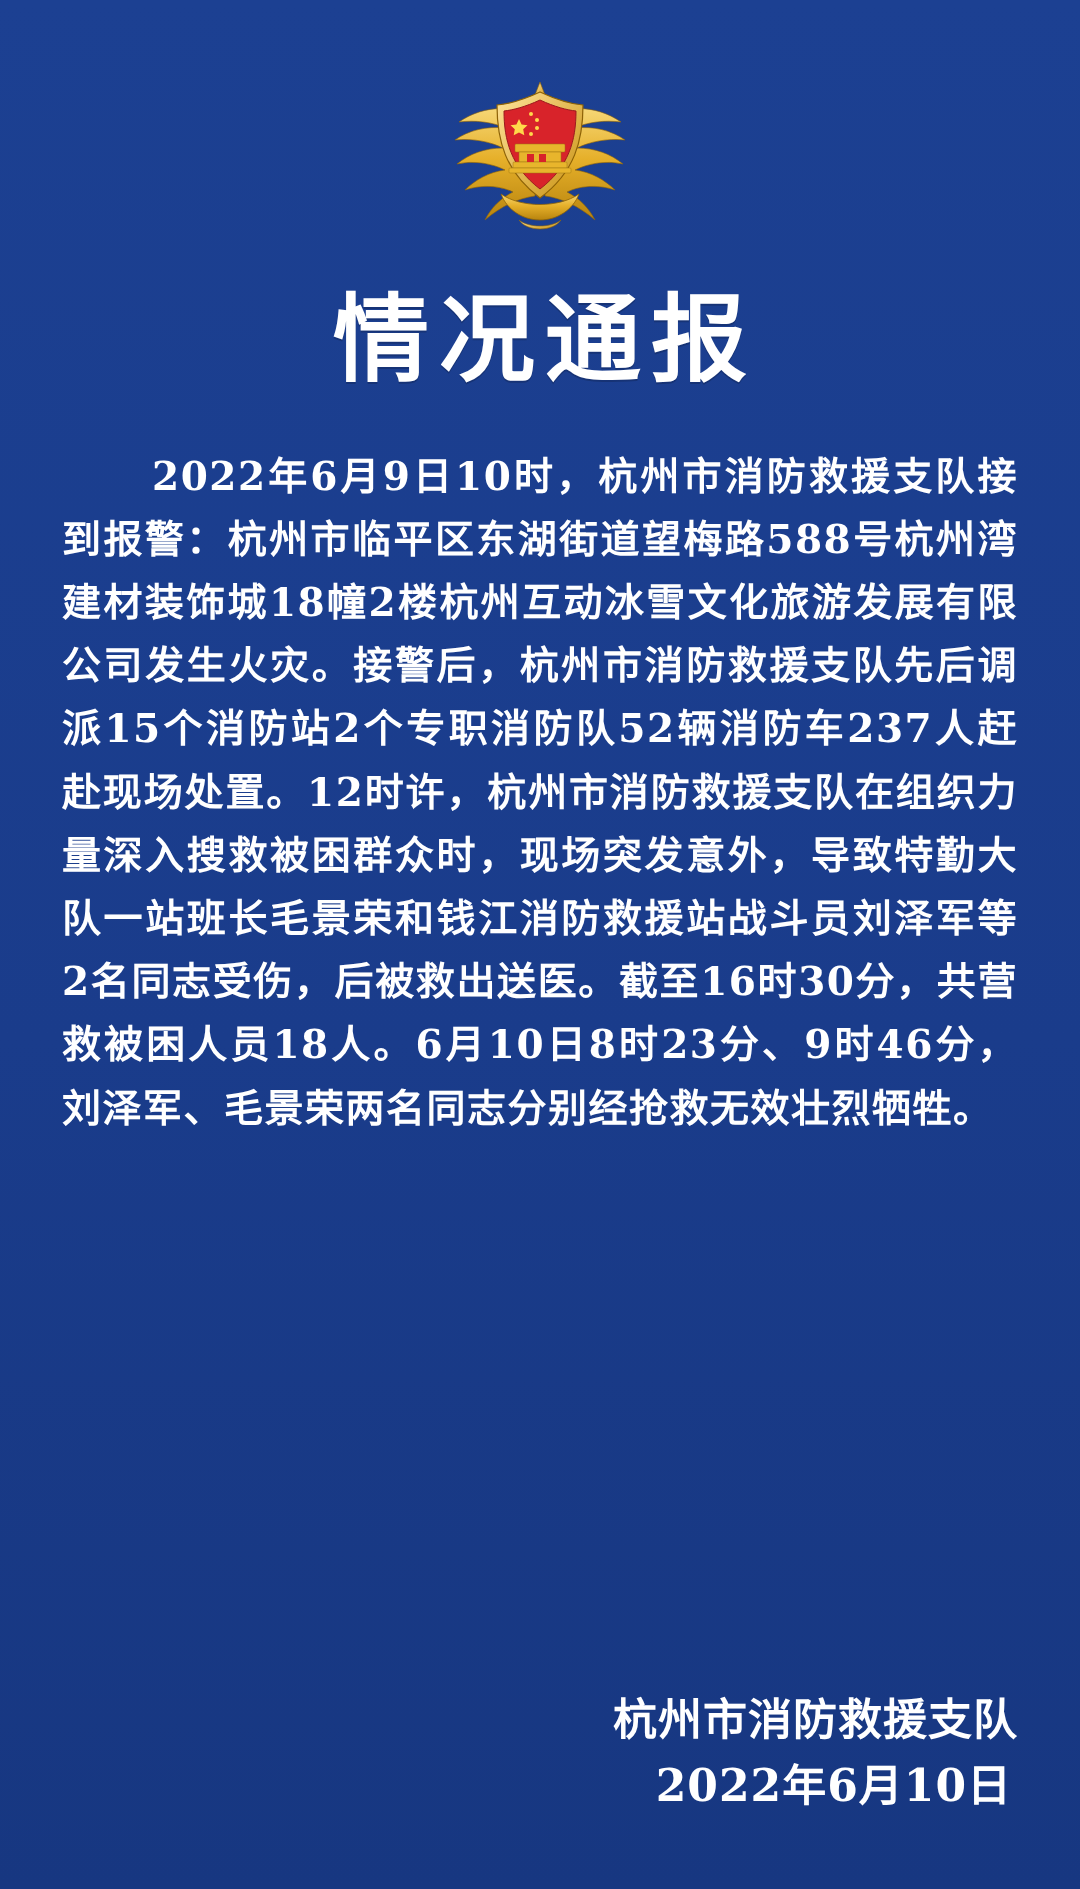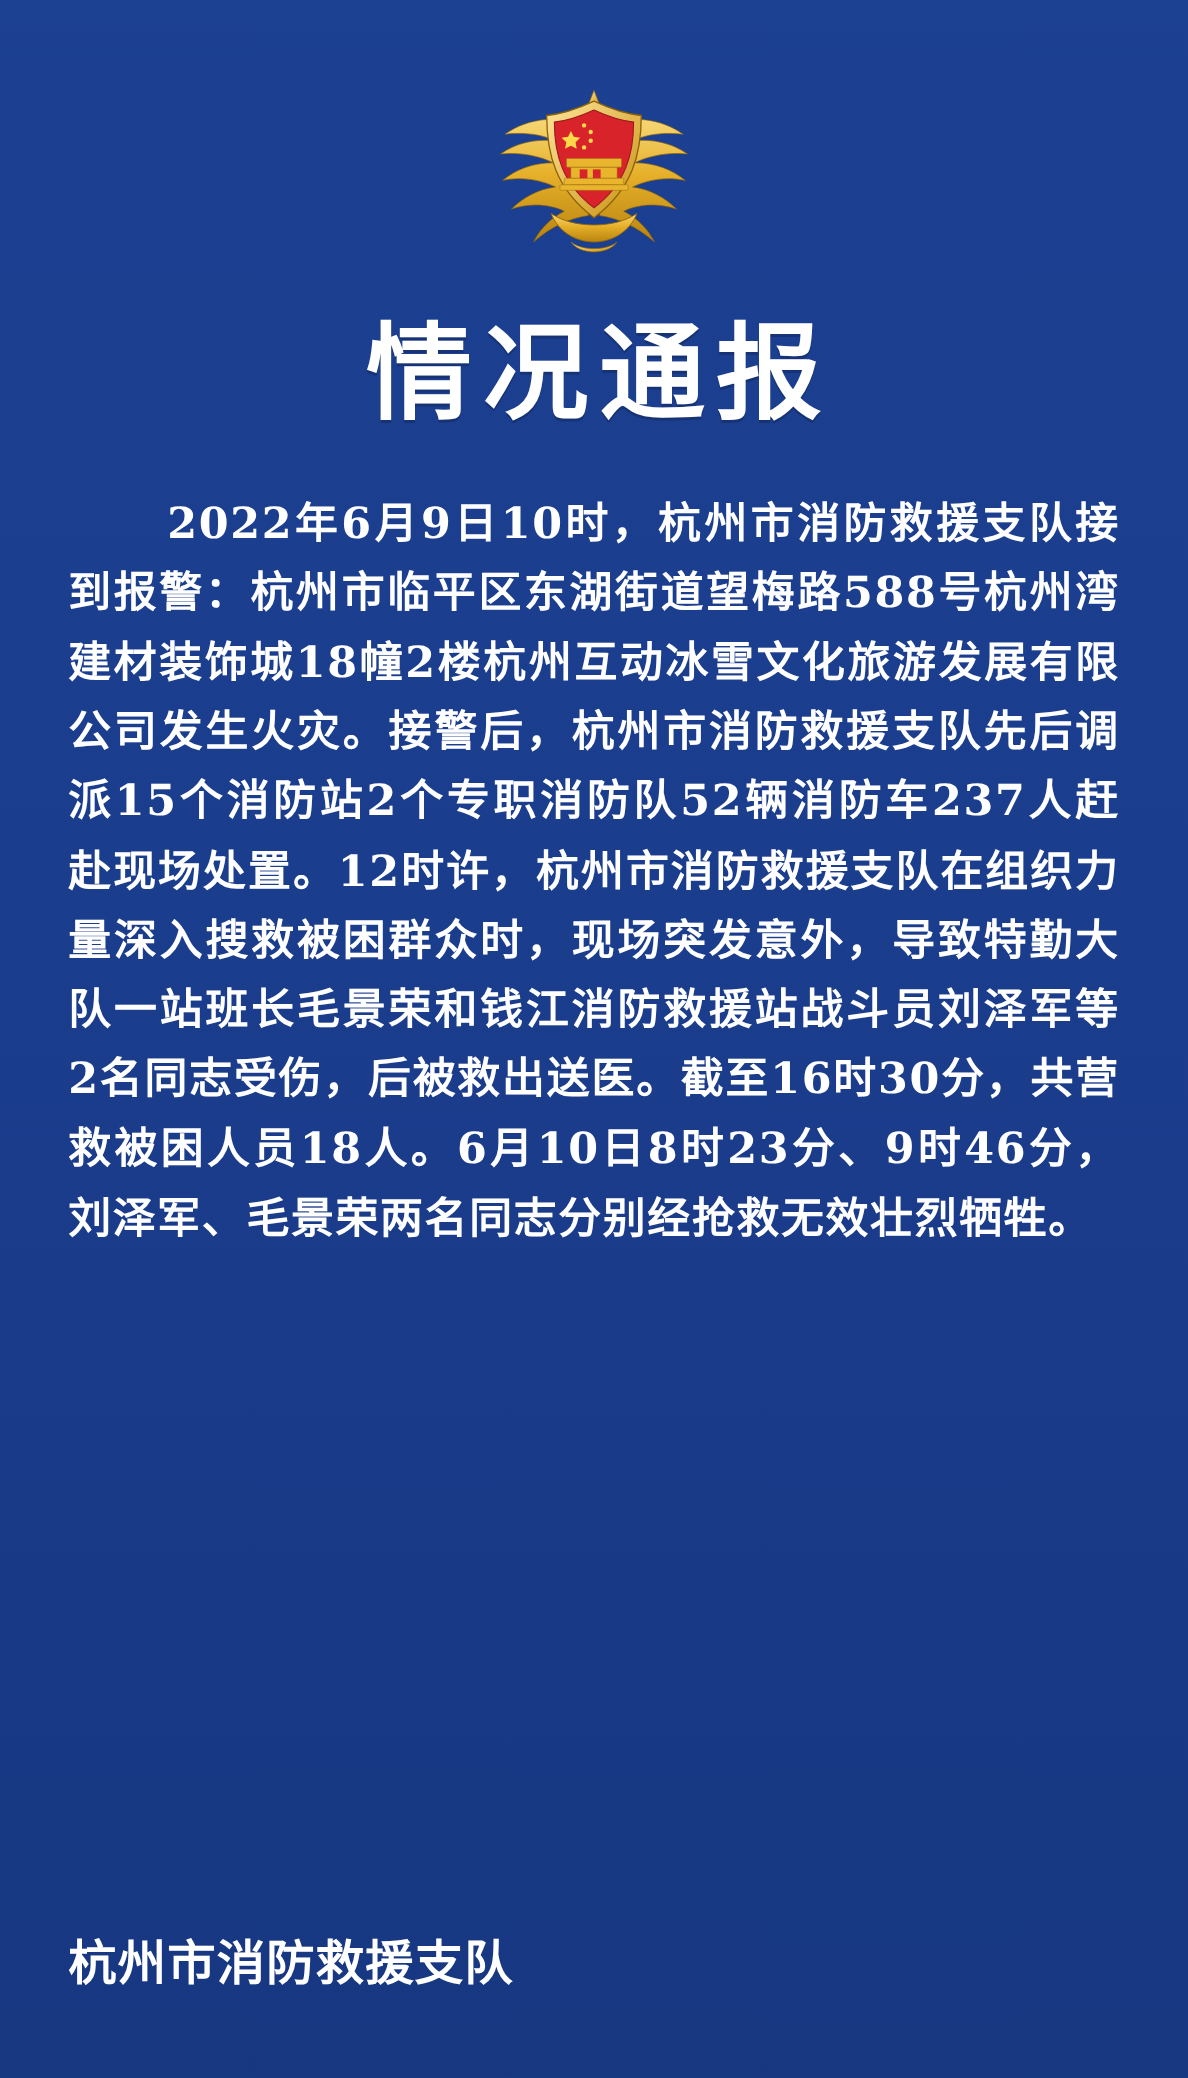--- a/index.html
+++ b/index.html
@@ -65,21 +65,21 @@
     font-weight: bold;
     font-family: "DejaVu Serif", "Liberation Serif", serif;
     color: #ffffff;
   }
 
   
   .signature {
     width: 100%;
     max-width: 956px;
     margin-top: 64px;
-    text-align: left;
+    text-align: right;
     font-size: 44px;
     line-height: 1.5;
     font-weight: bold;
     letter-spacing: 1px;
     font-family: "DejaVu Serif", "Liberation Serif", serif;
   }
   .signature .org { display: block; }
   .signature .date { display: block; padding-right: 6px; }
 
   .spacer { flex: 1 1 auto; }
@@ -141,16 +141,17 @@
   </div>
 
   <div class="title">情况通报</div>
 
   <div class="body-text">2022年6月9日10时，杭州市消防救援支队接到报警：杭州市临平区东湖街道望梅路588号杭州湾建材装饰城18幢2楼杭州互动冰雪文化旅游发展有限公司发生火灾。接警后，杭州市消防救援支队先后调派15个消防站2个专职消防队52辆消防车237人赶赴现场处置。12时许，杭州市消防救援支队在组织力量深入搜救被困群众时，现场突发意外，导致特勤大队一站班长毛景荣和钱江消防救援站战斗员刘泽军等2名同志受伤，后被救出送医。截至16时30分，共营救被困人员18人。6月10日8时23分、9时46分，刘泽军、毛景荣两名同志分别经抢救无效壮烈牺牲。</div>
 
   <div class="spacer"></div>
 
   <div class="signature">
     <span class="org">杭州市消防救援支队</span>
+    <span class="date">2022年6月10日</span>
   </div>
 
   <div style="height:70px"></div>
 </div>
 
 </body></html>

